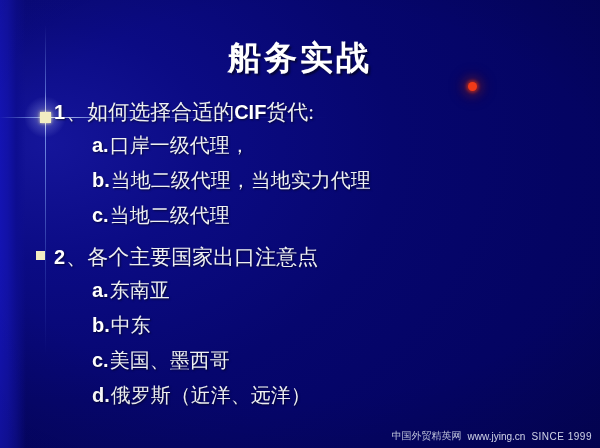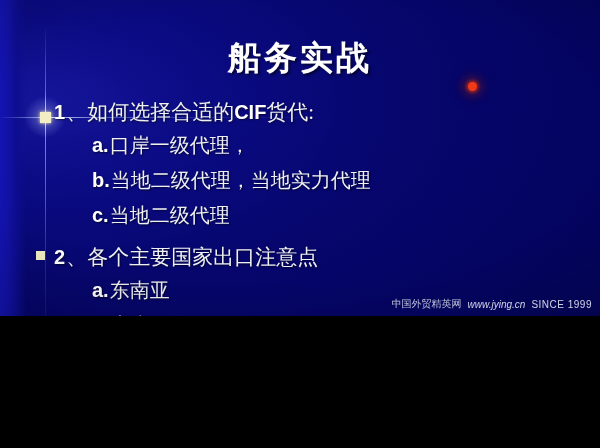--- a/index.html
+++ b/index.html
@@ -4,21 +4,21 @@
 <title>船务实战</title>
 <style>
   html, body {
     margin: 0;
     padding: 0;
     background: #000;
   }
   #slide {
     position: relative;
     width: 600px;
-    height: 316px;
+    height: 448px;
     overflow: hidden;
     background: #7f1d1d;
     font-family: "Liberation Serif", "DejaVu Serif", serif;
     -webkit-font-smoothing: antialiased;
   }
 
   
   .bg-base {
     position: absolute;
     inset: 0;
@@ -183,21 +183,20 @@
   }
   .footer .fcn {
     font-family: "Liberation Serif", "DejaVu Serif", serif;
     font-size: 10px;
     color: #cfd4e6;
   }
   .footer .furl {
     font-family: "Liberation Sans", "DejaVu Sans", sans-serif;
     font-size: 10px;
     color: #dfe3f2;
-    font-style: italic;
   }
   .footer .fsince {
     font-family: "Liberation Sans", "DejaVu Sans", sans-serif;
     font-size: 10px;
     letter-spacing: .5px;
     color: #dfe3f2;
   }
 </style>
 </head>
 <body>

